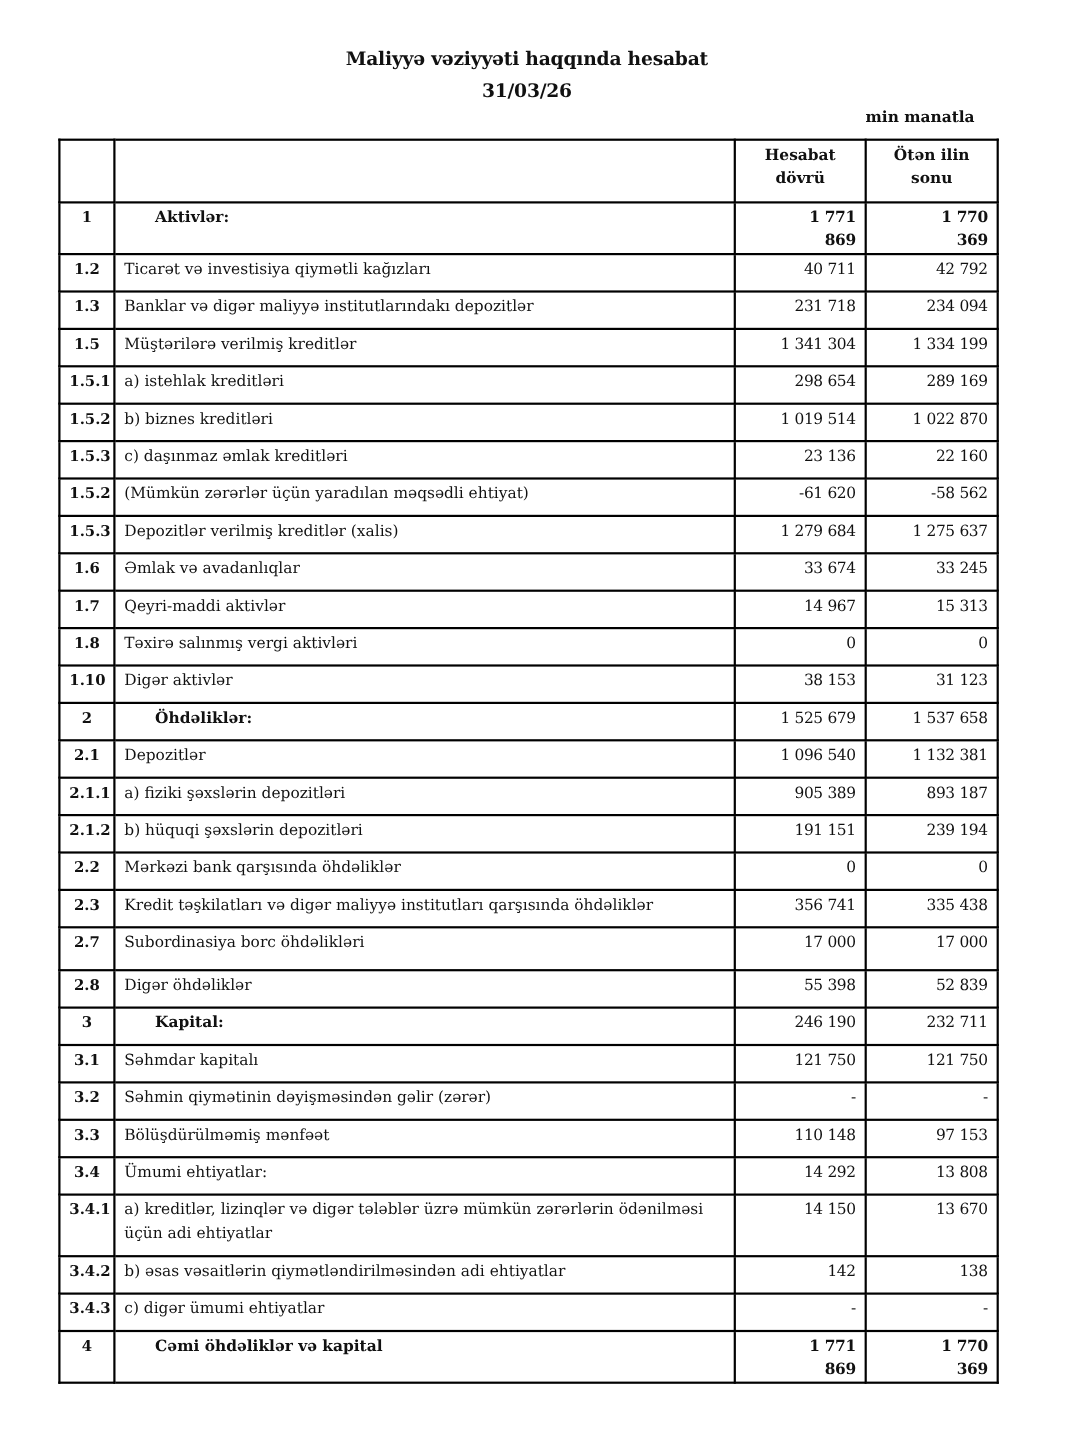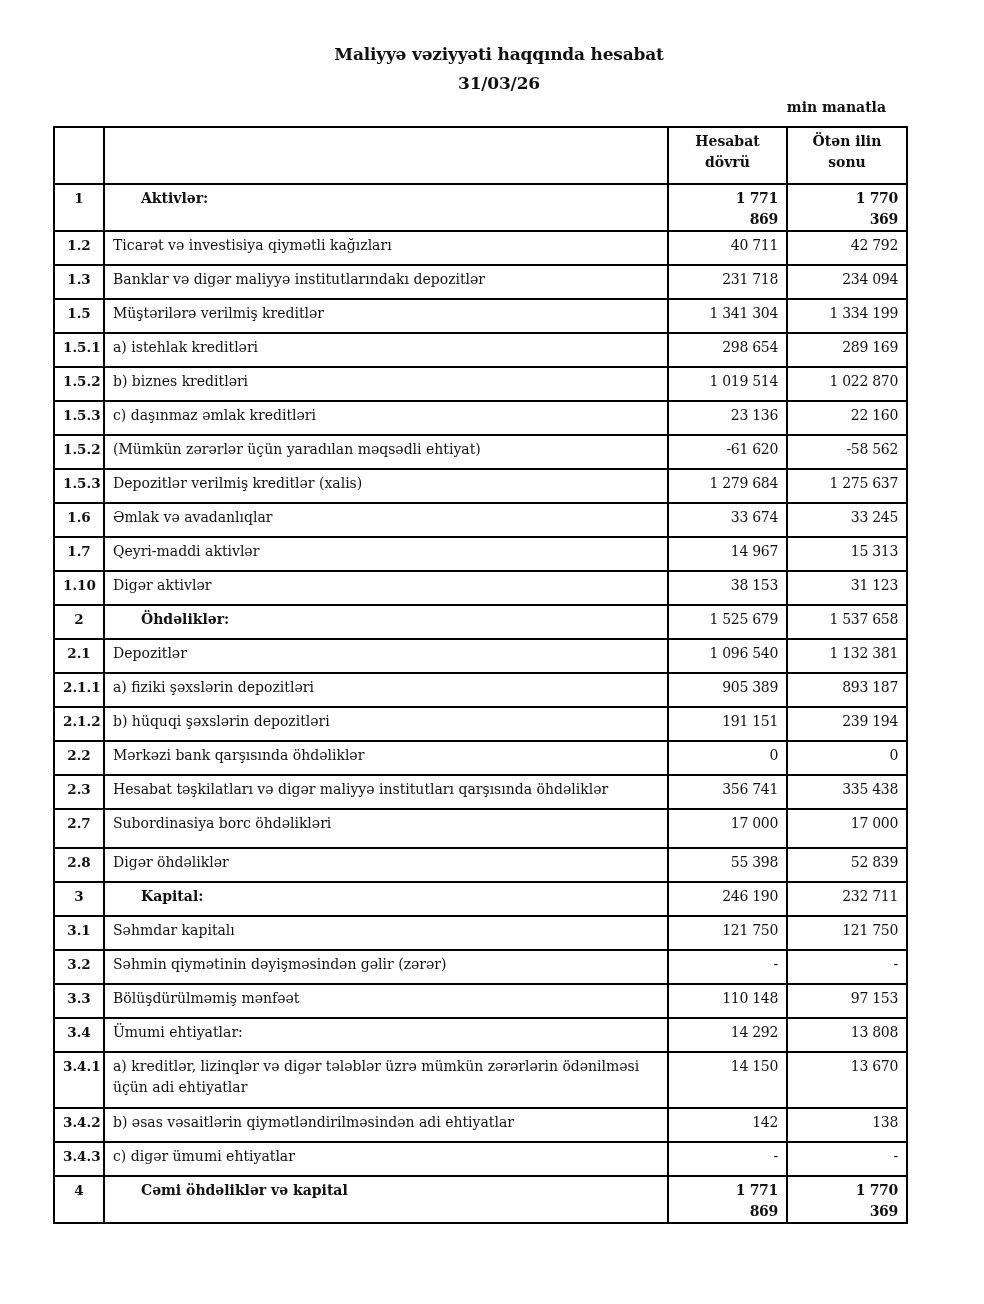--- a/index.html
+++ b/index.html
@@ -16,21 +16,20 @@
       overflow: hidden;
     }
     .title {
       position: absolute;
       left: 0;
       width: 958px;
       text-align: center;
       font-weight: bold;
       font-size: 17px;
       letter-spacing: -0.2px;
-      margin-left: 20px;
     }
     .title.main { top: 44px; }
     .title.date { top: 73px; }
     .unit {
       position: absolute;
       top: 99px;
       right: 98px;
       font-weight: bold;
       font-size: 14px;
     }
@@ -165,20 +164,26 @@
         <td class="num">33 674</td>
         <td class="num">33 245</td>
       </tr>
       <tr class="row">
         <td class="code">1.7</td>
         <td class="name">Qeyri-maddi aktivlər</td>
         <td class="num">14 967</td>
         <td class="num">15 313</td>
       </tr>
       <tr class="row">
+        <td class="code">1.8</td>
+        <td class="name">Təxirə salınmış vergi aktivləri</td>
+        <td class="num">0</td>
+        <td class="num">0</td>
+      </tr>
+      <tr class="row">
         <td class="code">1.10</td>
         <td class="name">Digər aktivlər</td>
         <td class="num">38 153</td>
         <td class="num">31 123</td>
       </tr>
       <tr class="row bold">
         <td class="code">2</td>
         <td class="name">Öhdəliklər:</td>
         <td class="num">1 525 679</td>
         <td class="num">1 537 658</td>
@@ -202,21 +207,21 @@
         <td class="num">239 194</td>
       </tr>
       <tr class="row">
         <td class="code">2.2</td>
         <td class="name">Mərkəzi bank qarşısında öhdəliklər</td>
         <td class="num">0</td>
         <td class="num">0</td>
       </tr>
       <tr class="row">
         <td class="code">2.3</td>
-        <td class="name">Hesabat təşkilatları və digər maliyyə institutları qarşısında öhdəliklər</td>
+        <td class="name">Kredit təşkilatları və digər maliyyə institutları qarşısında öhdəliklər</td>
         <td class="num">356 741</td>
         <td class="num">335 438</td>
       </tr>
       <tr class="row mid">
         <td class="code">2.7</td>
         <td class="name">Subordinasiya borc öhdəlikləri</td>
         <td class="num">17 000</td>
         <td class="num">17 000</td>
       </tr>
       <tr class="row">

